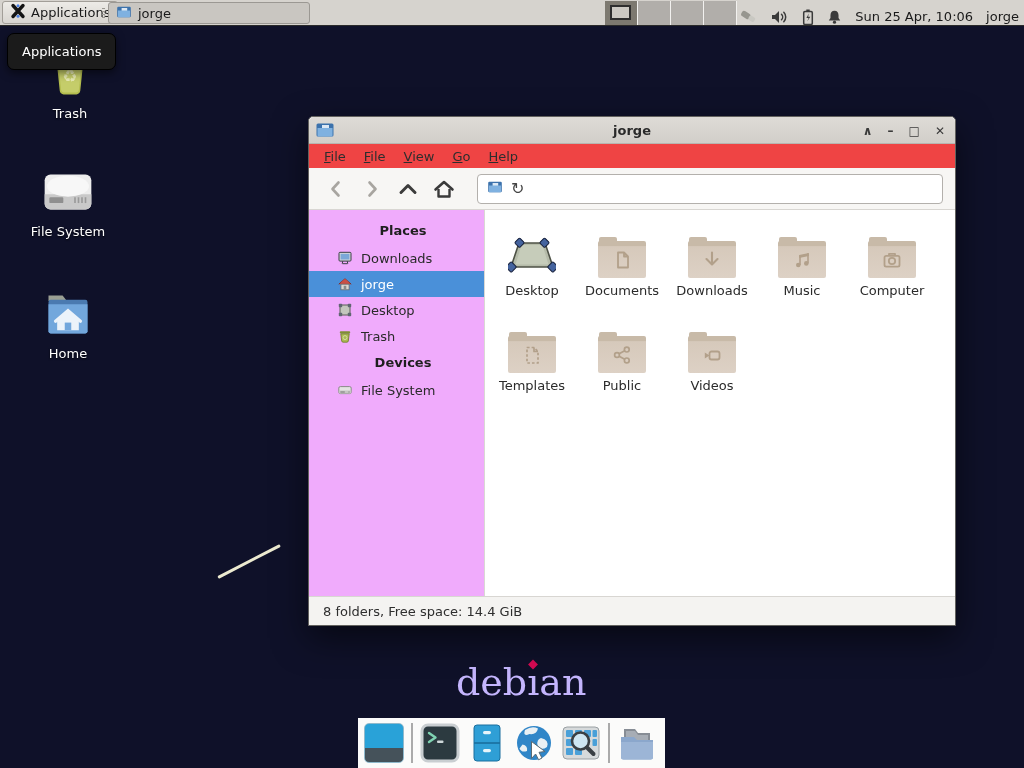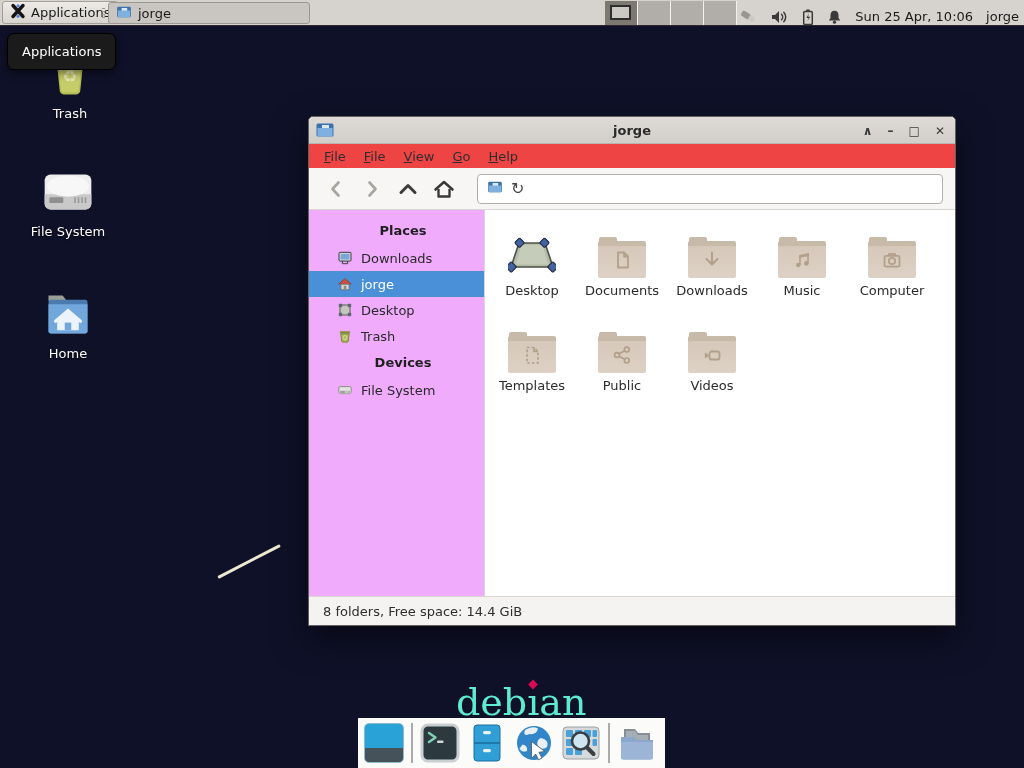--- a/index.html
+++ b/index.html
@@ -93,22 +93,22 @@
   .tanfolder .fbody { position:absolute; top:4px; left:0; width:48px; height:37px;
     background:linear-gradient(180deg,#c8baa8 0%,#c8baa8 14%,#d6c9bb 15%,#ddd1c5 100%);
     border-radius:2px; }
   .tanfolder svg.emblem { position:absolute; left:50%; top:56%;
     transform:translate(-50%,-50%); }
   .statusbar { height:29px; flex:0 0 29px; background:#f4f3f1;
     border-top:1px solid #d8d6d2; display:flex; align-items:center;
     padding-left:14px; color:#2e2e2e; }
 
   
-  .debian-logo { position:absolute; left:456px; top:660px; color:#5eead4;
-    font-family:"DejaVu Serif","Liberation Serif",serif; font-size:38px; z-index:3;margin-top:20px; }
+  .debian-logo { position:absolute; left:456px; top:660px; color:#c4b5fd;
+    font-family:"DejaVu Serif","Liberation Serif",serif; font-size:38px; z-index:3; }
   .logo-i { position:relative; display:inline-block; }
   .logo-diamond { position:absolute; left:50%; top:1px; width:7px; height:7px;
     transform:translateX(-50%) rotate(45deg); }
 
   
   .dock { position:absolute; left:358px; top:718px; width:307px; height:50px;
     background:#fbfbfa; display:flex; align-items:center; gap:7px;
     padding:0 6px; z-index:20; }
   .dock-sep { width:2px; height:40px; background:#aaa; flex:0 0 2px; }
   .dock-item { width:40px; height:40px; flex:0 0 40px; }

